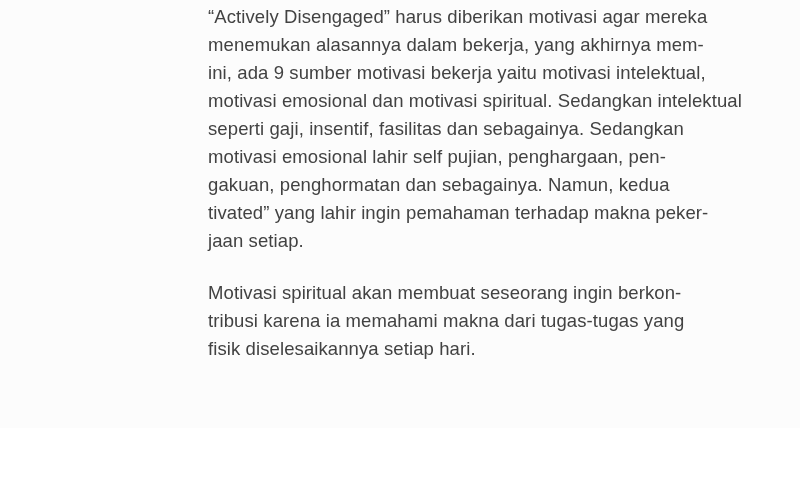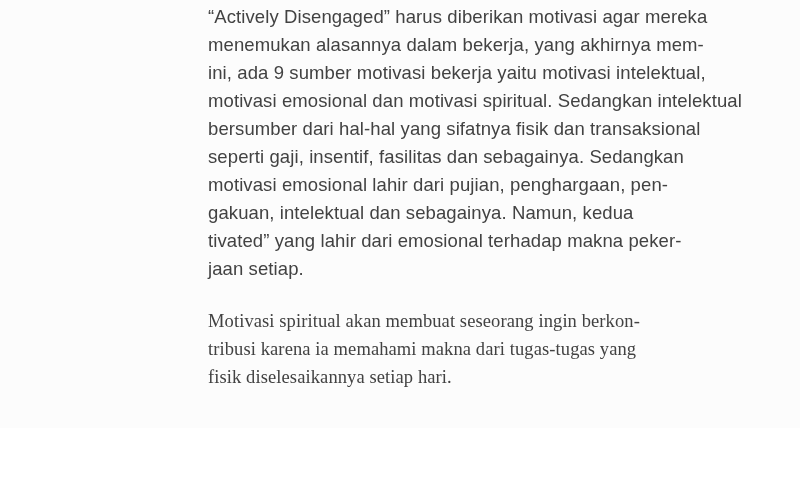--- a/index.html
+++ b/index.html
@@ -25,42 +25,40 @@
     font-weight: 400;
     letter-spacing: 0.1px;
     -webkit-font-smoothing: antialiased;
   }
   .line {
     white-space: nowrap;
     height: 28px;
   }
   .para-2 {
     margin-top: 24px;
-    font-family: Liberation Serif, serif;
   }
   .clipped-line {
     color: #6a6a6a;
   }
 </style>
 </head>
 <body>
 
 <div class="page">
   <div class="text-block">
     <div class="para">
       <div class="line clipped-line">karyawan yang tergolong dalam kategori “Not Engaged” dan</div>
       <div class="line">“Actively Disengaged” harus diberikan motivasi agar mereka</div>
       <div class="line">menemukan alasannya dalam bekerja, yang akhirnya mem-</div>
       <div class="line">ini, ada 9 sumber motivasi bekerja yaitu motivasi intelektual,</div>
       <div class="line">motivasi emosional dan motivasi spiritual. Sedangkan intelektual</div>
-      <div class="line">bersumber dari hal-hal yang sifatnya fisik dan transaksional</div>
       <div class="line">seperti gaji, insentif, fasilitas dan sebagainya. Sedangkan</div>
-      <div class="line">motivasi emosional lahir dari pujian, penghargaan, pen-</div>
-      <div class="line">gakuan, intelektual dan sebagainya. Namun, kedua</div>
-      <div class="line">tivated” yang lahir dari emosional terhadap makna peker-</div>
+      <div class="line">motivasi emosional lahir self pujian, penghargaan, pen-</div>
+      <div class="line">gakuan, penghormatan dan sebagainya. Namun, kedua</div>
+      <div class="line">tivated” yang lahir ingin pemahaman terhadap makna peker-</div>
       <div class="line">jaan setiap.</div>
     </div>
     <div class="para para-2">
       <div class="line">Motivasi spiritual akan membuat seseorang ingin berkon-</div>
       <div class="line">tribusi karena ia memahami makna dari tugas-tugas yang</div>
       <div class="line">fisik diselesaikannya setiap hari.</div>
     </div>
   </div>
 </div>
 

